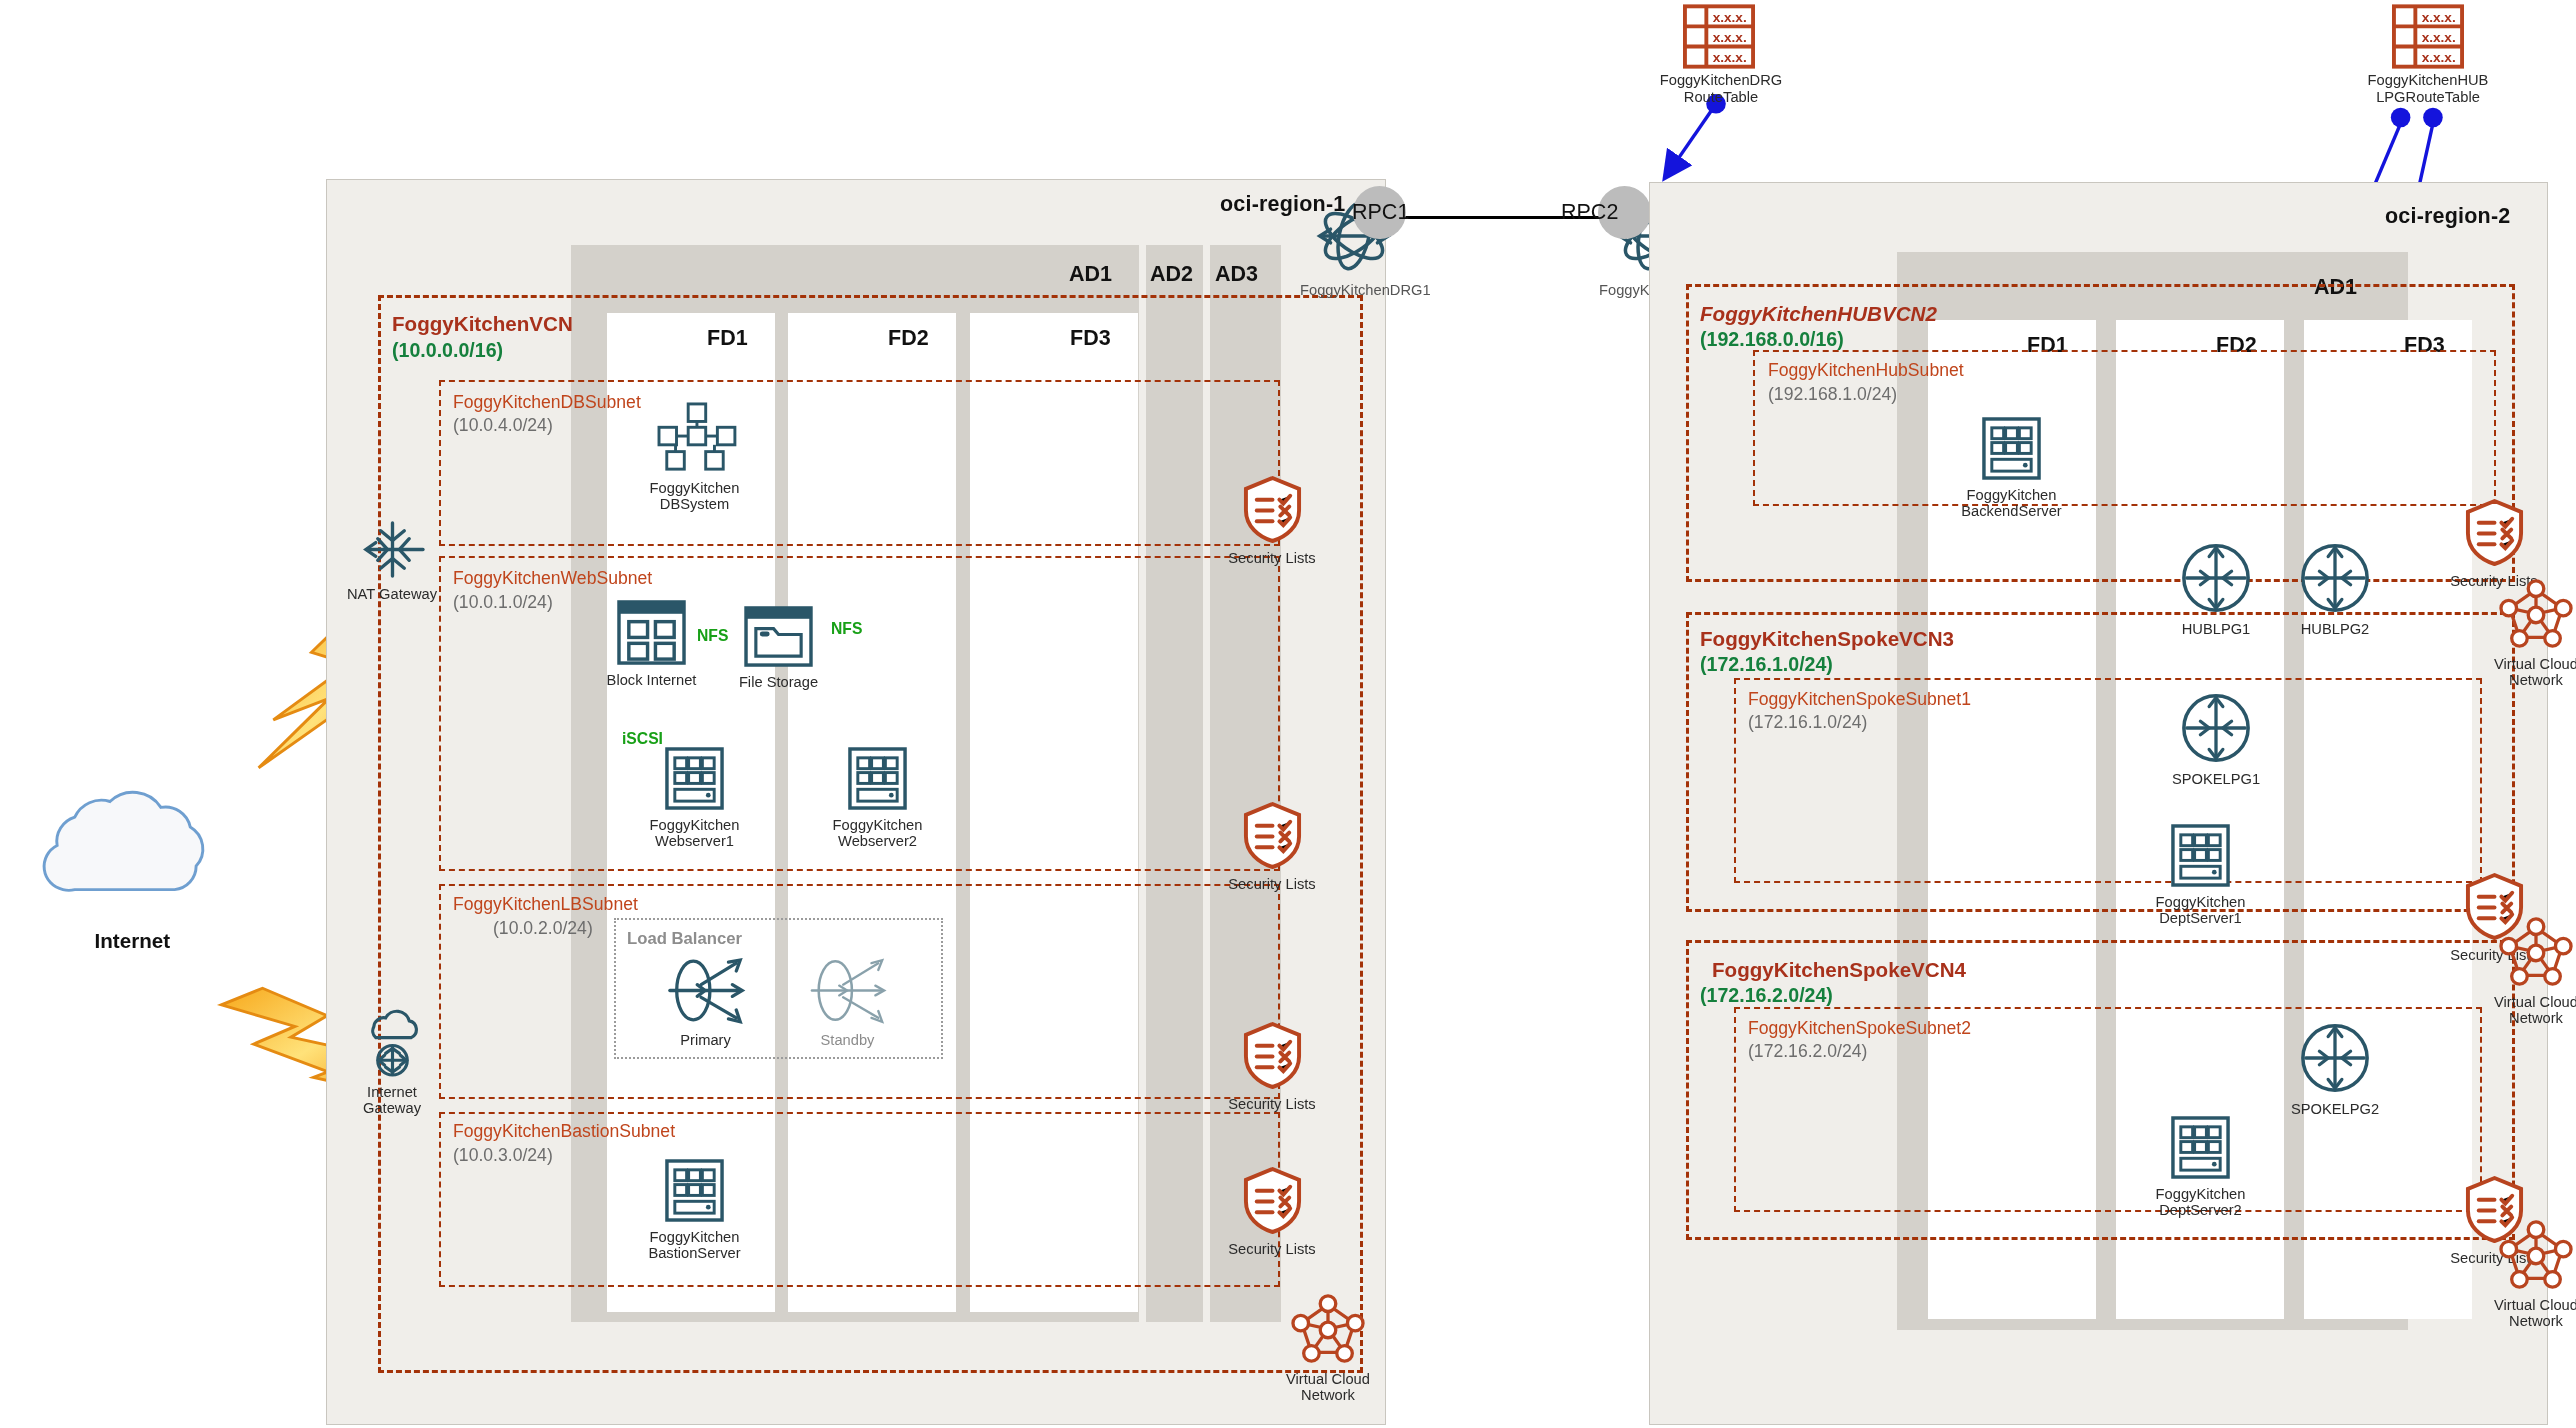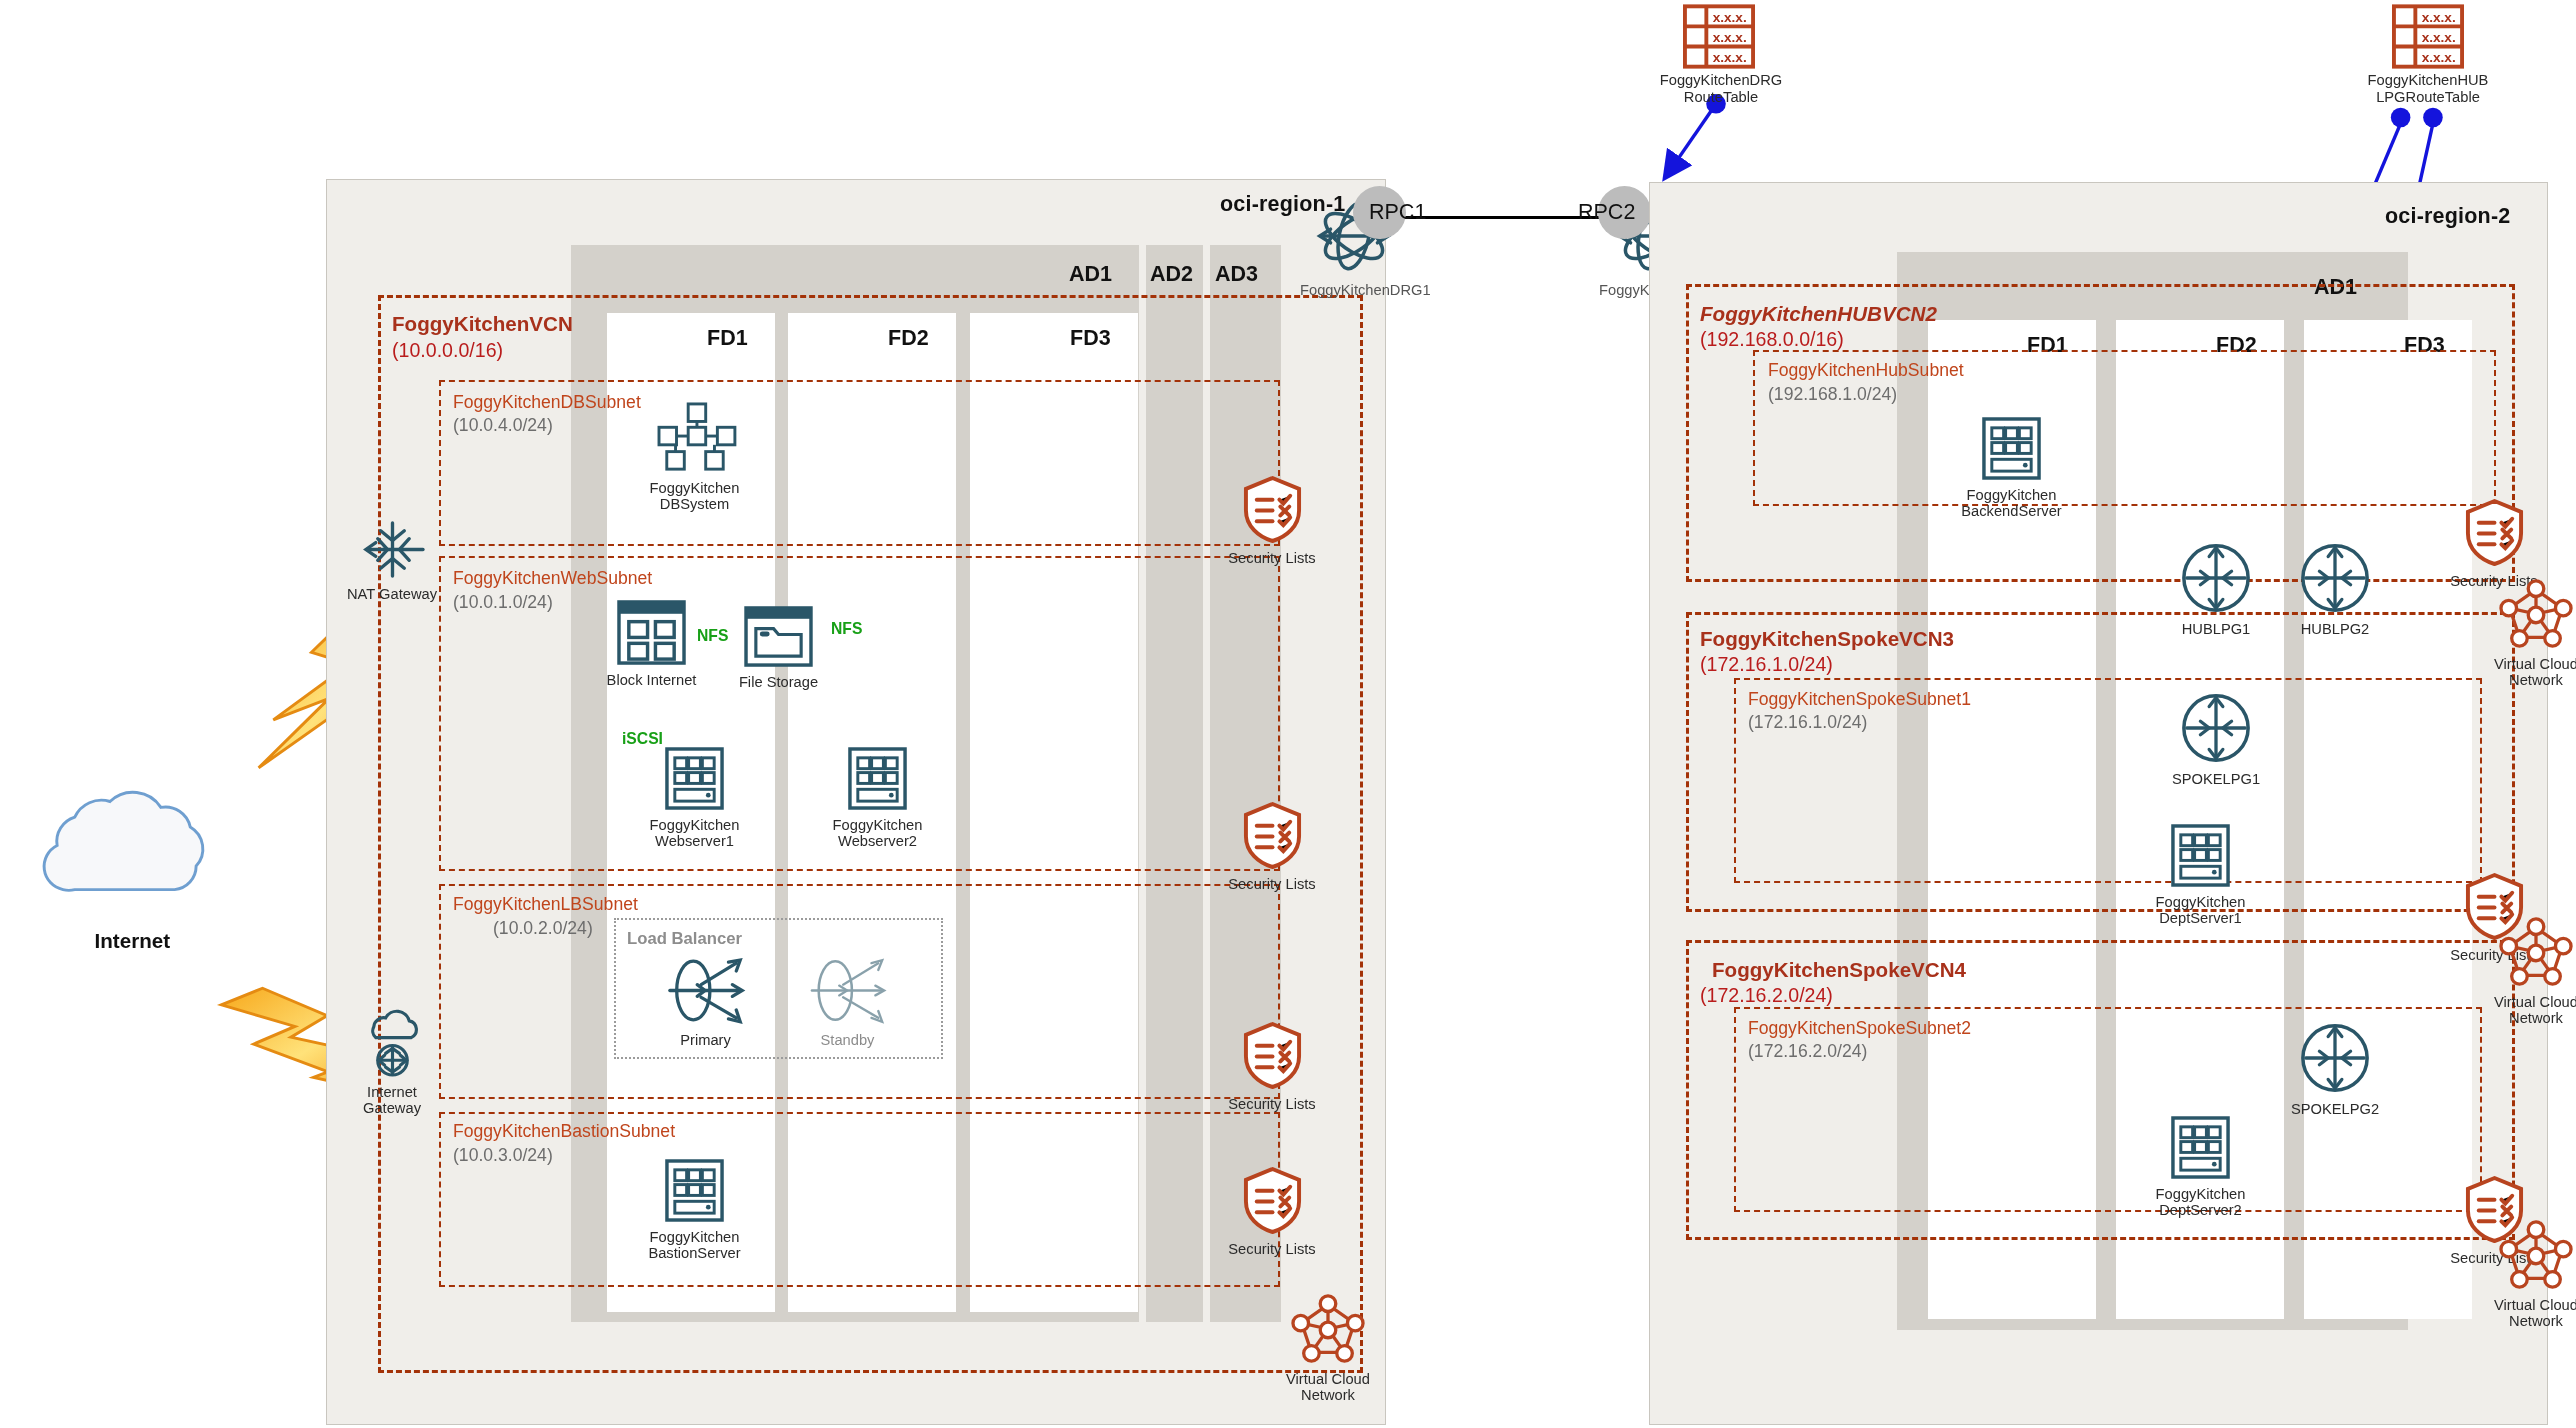--- a/index.html
+++ b/index.html
@@ -11,32 +11,32 @@
   .region-title{position:absolute;font-weight:bold;font-size:21.5px;color:#111;letter-spacing:0.2px;}
   
   .ad{position:absolute;background:#d4d1cb;}
   .ad-label{position:absolute;font-weight:bold;font-size:21.5px;color:#111;}
   .fd{position:absolute;background:#ffffff;}
   .fd-label{position:absolute;font-weight:bold;font-size:21.5px;color:#111;}
   
   .vcnbox{position:absolute;border:3.9px dashed #a33208;background:transparent;}
   .subnetbox{position:absolute;border:2.9px dashed #a33208;background:transparent;}
   .vcn-name{position:absolute;font-weight:bold;font-size:20.6px;color:#a8311b;white-space:nowrap;}
-  .vcn-cidr{position:absolute;font-weight:normal;font-size:19.6px;color:#b91c1c;white-space:nowrap;}
+  .vcn-cidr{position:absolute;font-weight:bold;font-size:19.6px;color:#15803d;white-space:nowrap;}
   .subnet-name{position:absolute;font-size:17.6px;color:#c0451c;white-space:nowrap;}
   .subnet-cidr{position:absolute;font-size:17.6px;color:#6d6d6d;white-space:nowrap;}
   
   .node{position:absolute;text-align:center;}
   .node .cap{font-size:14.7px;line-height:1.12;color:#2b2b2b;white-space:pre;margin-top:2px;}
   .cap-gray{color:#4a4a4a;}
   .lbl{position:absolute;font-size:14.7px;color:#2b2b2b;white-space:pre;text-align:center;line-height:1.12;}
   .lbl-b{font-weight:bold;}
   .green{color:#18a017;font-weight:bold;font-size:15.7px;}
   .routetbl-cap{position:absolute;font-size:14.7px;color:#2b2b2b;text-align:center;white-space:pre;line-height:1.15;}
-  .rpc-lbl{position:absolute;font-size:21.5px;color:#111;margin-left:17px;}
+  .rpc-lbl{position:absolute;font-size:21.5px;color:#111;}
   .drg-cap{position:absolute;font-size:14.7px;color:#555;white-space:nowrap;}
   .lbdash{position:absolute;border:2.9px dotted #9b9b9b;}
   .lb-title{position:absolute;font-size:16.7px;color:#8d8d8d;font-weight:bold;}
   svg{overflow:visible;}
 </style>
 </head>
 <body>
 
 <div id="canvas">
 

